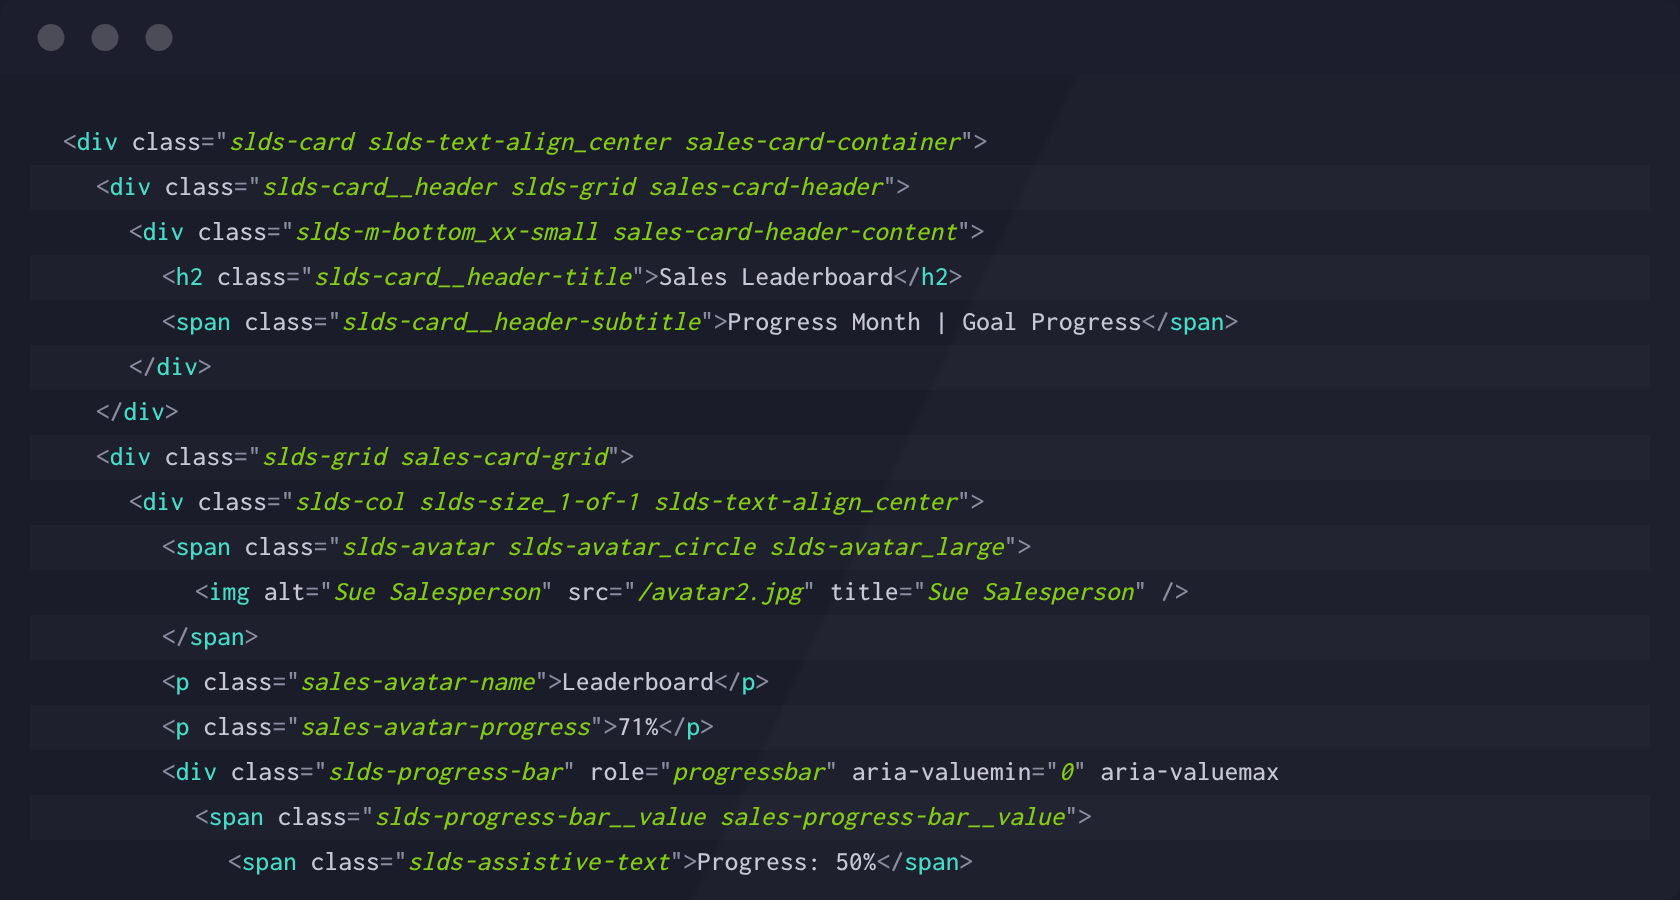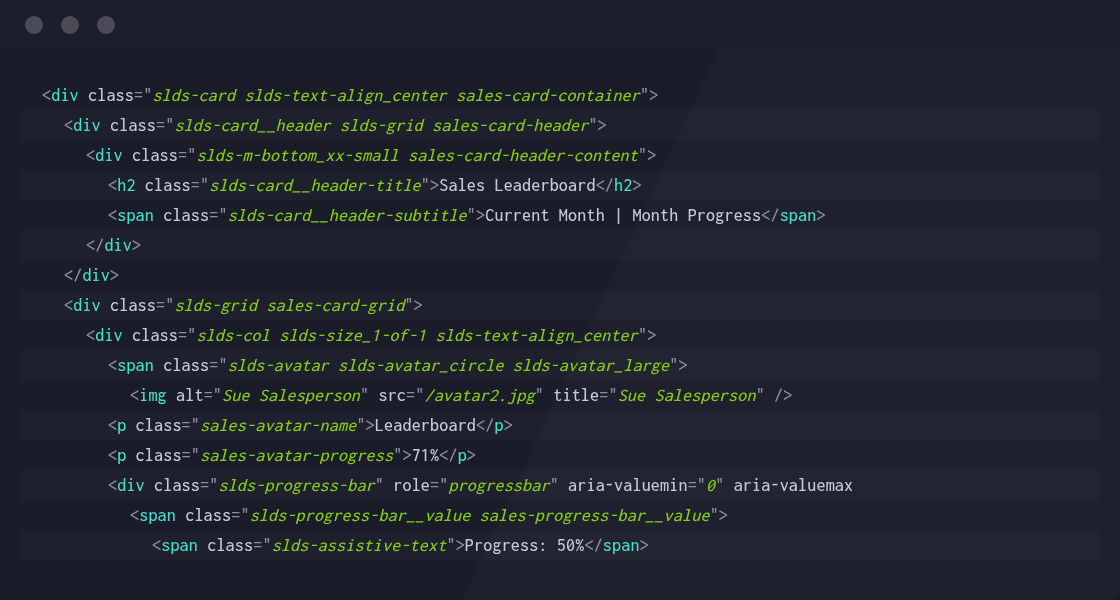--- a/index.html
+++ b/index.html
@@ -81,26 +81,27 @@
   <div class="titlebar">
     <div class="dot"></div>
     <div class="dot"></div>
     <div class="dot"></div>
   </div>
   <div class="code-area" id="code-area">
       <div class="line i2"><span class="p">&lt;</span><span class="tg">div</span><span class="at"> class</span><span class="eq">=</span><span class="p">"</span><span class="st">slds-card slds-text-align_center sales-card-container</span><span class="p">"&gt;</span></div>
       <div class="line i3"><span class="p">&lt;</span><span class="tg">div</span><span class="at"> class</span><span class="eq">=</span><span class="p">"</span><span class="st">slds-card__header slds-grid sales-card-header</span><span class="p">"&gt;</span></div>
       <div class="line i4"><span class="p">&lt;</span><span class="tg">div</span><span class="at"> class</span><span class="eq">=</span><span class="p">"</span><span class="st">slds-m-bottom_xx-small sales-card-header-content</span><span class="p">"&gt;</span></div>
       <div class="line i5"><span class="p">&lt;</span><span class="tg">h2</span><span class="at"> class</span><span class="eq">=</span><span class="p">"</span><span class="st">slds-card__header-title</span><span class="p">"&gt;</span><span class="tx">Sales Leaderboard</span><span class="p">&lt;/</span><span class="tg">h2</span><span class="p">&gt;</span></div>
-      <div class="line i5"><span class="p">&lt;</span><span class="tg">span</span><span class="at"> class</span><span class="eq">=</span><span class="p">"</span><span class="st">slds-card__header-subtitle</span><span class="p">"&gt;</span><span class="tx">Current Month | Month Progress</span><span class="p">&lt;/</span><span class="tg">span</span><span class="p">&gt;</span></div>
+      <div class="line i5"><span class="p">&lt;</span><span class="tg">span</span><span class="at"> class</span><span class="eq">=</span><span class="p">"</span><span class="st">slds-card__header-subtitle</span><span class="p">"&gt;</span><span class="tx">Progress Month | Goal Progress</span><span class="p">&lt;/</span><span class="tg">span</span><span class="p">&gt;</span></div>
       <div class="line i4"><span class="p">&lt;/</span><span class="tg">div</span><span class="p">&gt;</span></div>
       <div class="line i3"><span class="p">&lt;/</span><span class="tg">div</span><span class="p">&gt;</span></div>
       <div class="line i3"><span class="p">&lt;</span><span class="tg">div</span><span class="at"> class</span><span class="eq">=</span><span class="p">"</span><span class="st">slds-grid sales-card-grid</span><span class="p">"&gt;</span></div>
       <div class="line i4"><span class="p">&lt;</span><span class="tg">div</span><span class="at"> class</span><span class="eq">=</span><span class="p">"</span><span class="st">slds-col slds-size_1-of-1 slds-text-align_center</span><span class="p">"&gt;</span></div>
       <div class="line i5"><span class="p">&lt;</span><span class="tg">span</span><span class="at"> class</span><span class="eq">=</span><span class="p">"</span><span class="st">slds-avatar slds-avatar_circle slds-avatar_large</span><span class="p">"&gt;</span></div>
       <div class="line i6"><span class="p">&lt;</span><span class="tg">img</span><span class="at"> alt</span><span class="eq">=</span><span class="p">"</span><span class="st">Sue Salesperson</span><span class="p">"</span><span class="at"> src</span><span class="eq">=</span><span class="p">"</span><span class="st">/avatar2.jpg</span><span class="p">"</span><span class="at"> title</span><span class="eq">=</span><span class="p">"</span><span class="st">Sue Salesperson</span><span class="p">" /&gt;</span></div>
+      <div class="line i5"><span class="p">&lt;/</span><span class="tg">span</span><span class="p">&gt;</span></div>
       <div class="line i5"><span class="p">&lt;</span><span class="tg">p</span><span class="at"> class</span><span class="eq">=</span><span class="p">"</span><span class="st">sales-avatar-name</span><span class="p">"&gt;</span><span class="tx">Leaderboard</span><span class="p">&lt;/</span><span class="tg">p</span><span class="p">&gt;</span></div>
       <div class="line i5"><span class="p">&lt;</span><span class="tg">p</span><span class="at"> class</span><span class="eq">=</span><span class="p">"</span><span class="st">sales-avatar-progress</span><span class="p">"&gt;</span><span class="tx">71%</span><span class="p">&lt;/</span><span class="tg">p</span><span class="p">&gt;</span></div>
       <div class="line i5"><span class="p">&lt;</span><span class="tg">div</span><span class="at"> class</span><span class="eq">=</span><span class="p">"</span><span class="st">slds-progress-bar</span><span class="p">"</span><span class="at"> role</span><span class="eq">=</span><span class="p">"</span><span class="st">progressbar</span><span class="p">"</span><span class="at"> aria-valuemin</span><span class="eq">=</span><span class="p">"</span><span class="st">0</span><span class="p">"</span><span class="at"> aria-valuemax</span></div>
       <div class="line i6"><span class="p">&lt;</span><span class="tg">span</span><span class="at"> class</span><span class="eq">=</span><span class="p">"</span><span class="st">slds-progress-bar__value sales-progress-bar__value</span><span class="p">"&gt;</span></div>
       <div class="line i7"><span class="p">&lt;</span><span class="tg">span</span><span class="at"> class</span><span class="eq">=</span><span class="p">"</span><span class="st">slds-assistive-text</span><span class="p">"&gt;</span><span class="tx">Progress: 50%</span><span class="p">&lt;/</span><span class="tg">span</span><span class="p">&gt;</span></div>
     </div>
 </div>
 
 </body></html>

